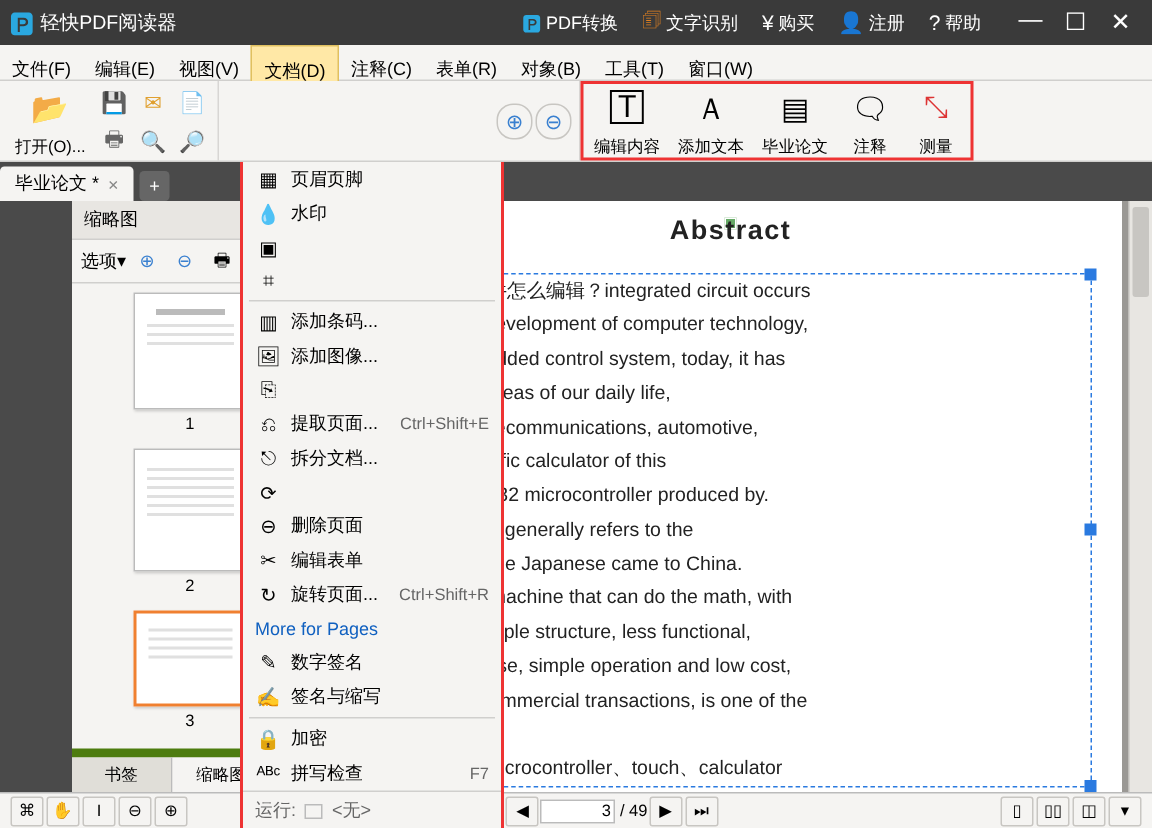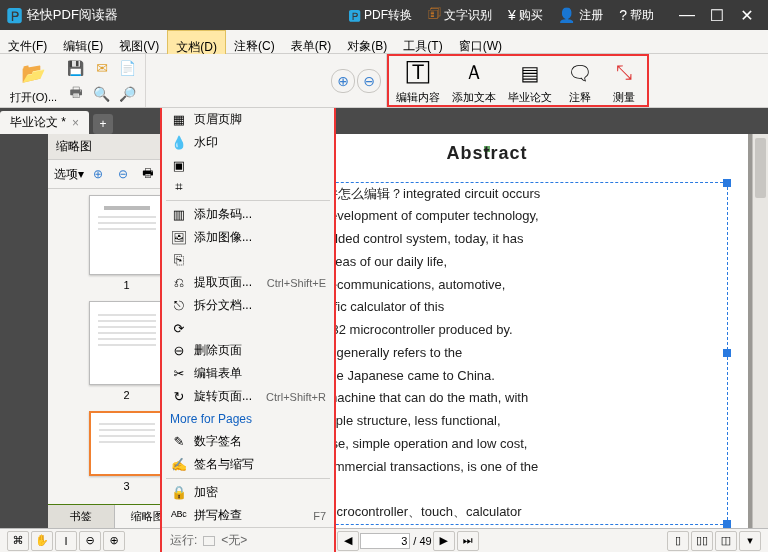--- a/index.html
+++ b/index.html
@@ -31,21 +31,21 @@
 .sidebar { width: 158px; background: #f5f4f2; display: flex; flex-direction: column; border-right: 1px solid #888; }
 .side-title { background: #e8e6e2; padding: 4px 8px; font-size: 12px; border-bottom: 1px solid #d0cfcd; }
 .side-tools { display: flex; align-items: center; padding: 3px 6px; gap: 3px; border-bottom: 1px solid #d0cfcd; }
 .side-tools .sbtn { width: 22px; height: 22px; display: flex; align-items: center; justify-content: center; cursor: pointer; border: 1px solid transparent; border-radius: 3px; }
 .thumbs { flex: 1; overflow: auto; padding: 6px; display: flex; flex-direction: column; align-items: center; gap: 4px; }
 .thumb { width: 76px; background: #fff; border: 1px solid #bbb; box-shadow: 0 1px 2px rgba(0,0,0,.2); cursor: pointer; position: relative; }
 .thumb.p1 { height: 96px; }
 .thumb.p2 { height: 102px; }
 .thumb.p3 { height: 78px; border: 2px solid #f08030; }
 .thumb-num { text-align: center; font-size: 11px; margin-bottom: 6px; }
-.side-bottom { display: flex; border-top: 1px solid #4d7c0f; }
+.side-bottom { display: flex; border-top: 6px solid #4d7c0f; }
 .side-bottom .sbt { flex: 1; text-align: center; padding: 4px 0; font-size: 11px; background: #e0ded8; border-right: 1px solid #bbb; cursor: pointer; }
 .side-bottom .sbt.active { background: #f5f4f2; }
 .docarea { flex: 1; background: #9a9894; position: relative; overflow: hidden; }
 .page { position: absolute; left: 20px; right: 20px; top: 0; bottom: 0; background: #fff; padding: 10px 20px; font-family: "Times New Roman", SimSun, serif; font-size: 13px; line-height: 1.75; color: #222; }
 .page-handle { position: absolute; width: 8px; height: 8px; background: #6a6; border: 1px solid #fff; left: 50%; margin-left:-4px; top: 11px; }
 .page h3 { text-align: center; font-size: 18px; letter-spacing: 1px; position:relative; top:-6px;}
 .sel-box { border: 1px dashed #2a7ae0; margin-top: 6px; position:relative; }
 .sel-box .handle { position:absolute; width:8px; height:8px; background:#2a7ae0; }
 .sel-box .h-tl{top:-4px;left:-4px} .sel-box .h-tr{top:-4px;right:-4px}
 .sel-box .h-bl{bottom:-4px;left:-4px} .sel-box .h-br{bottom:-4px;right:-4px}

